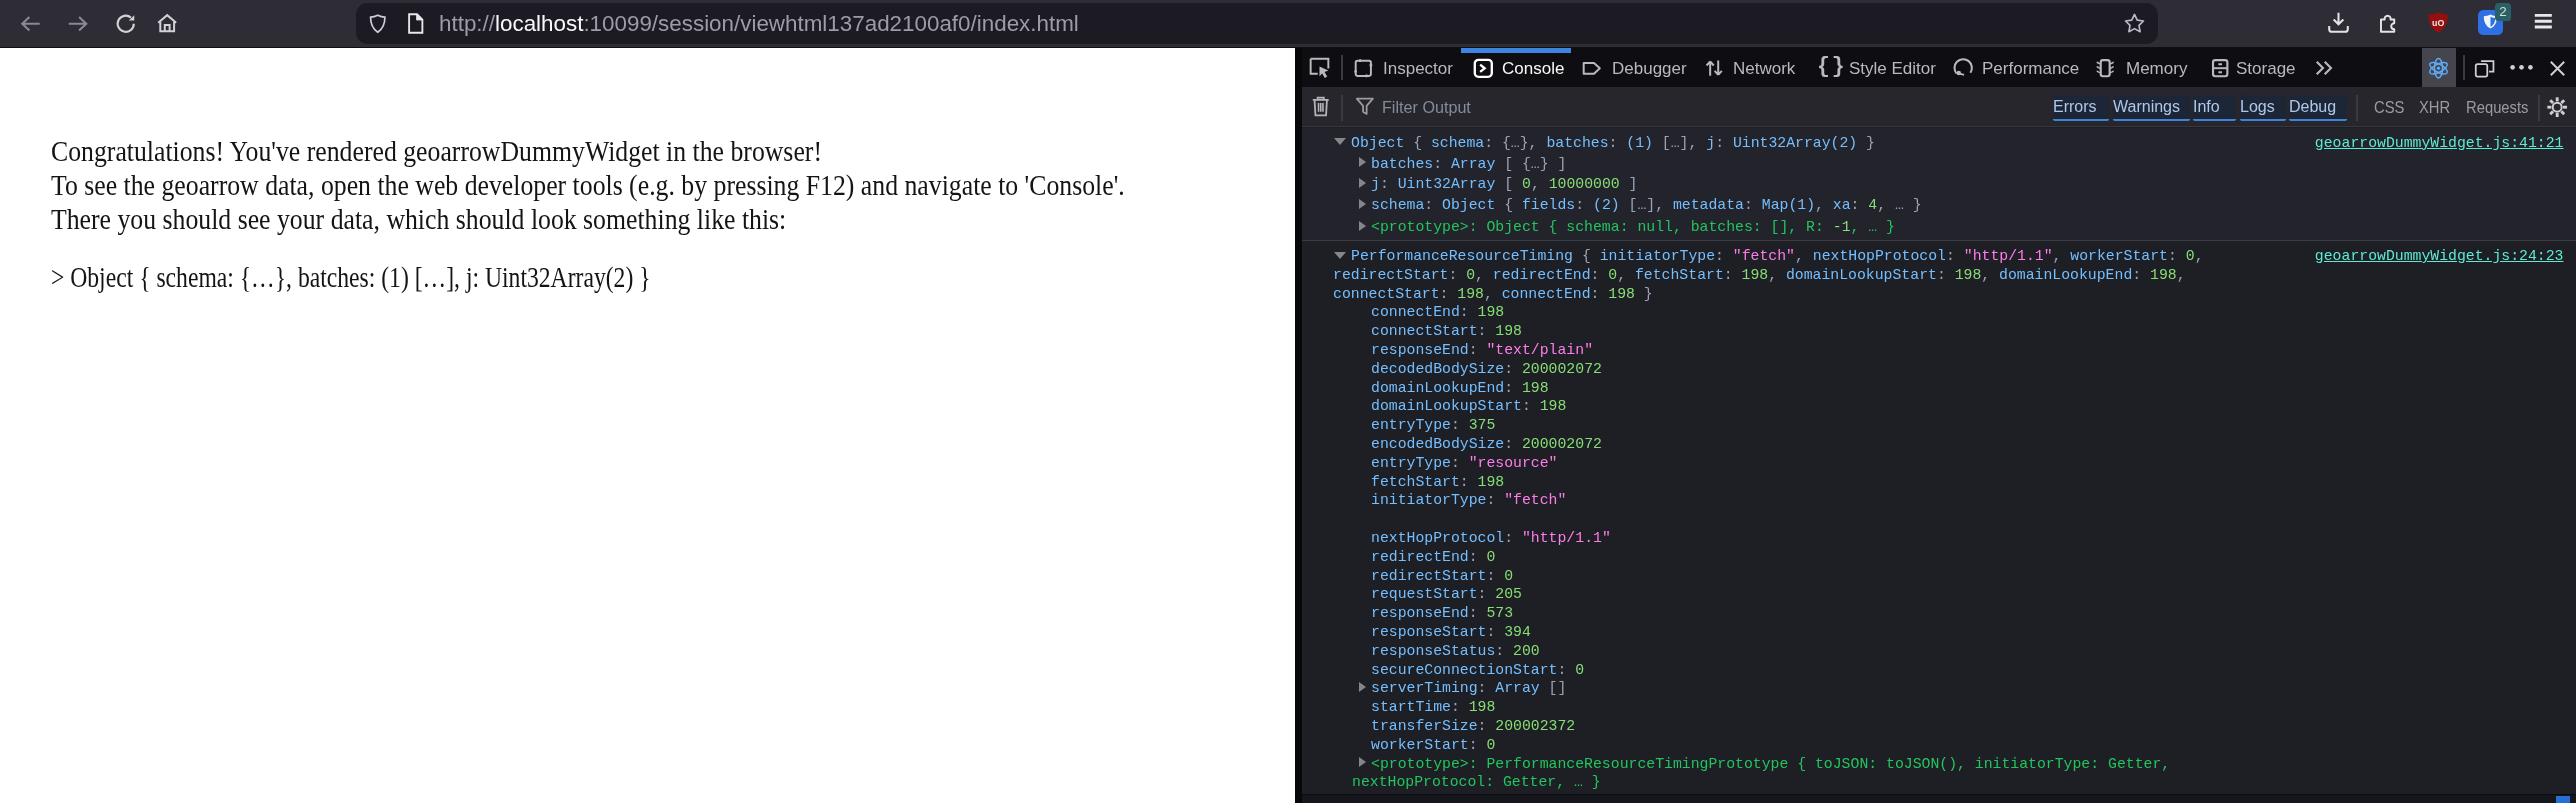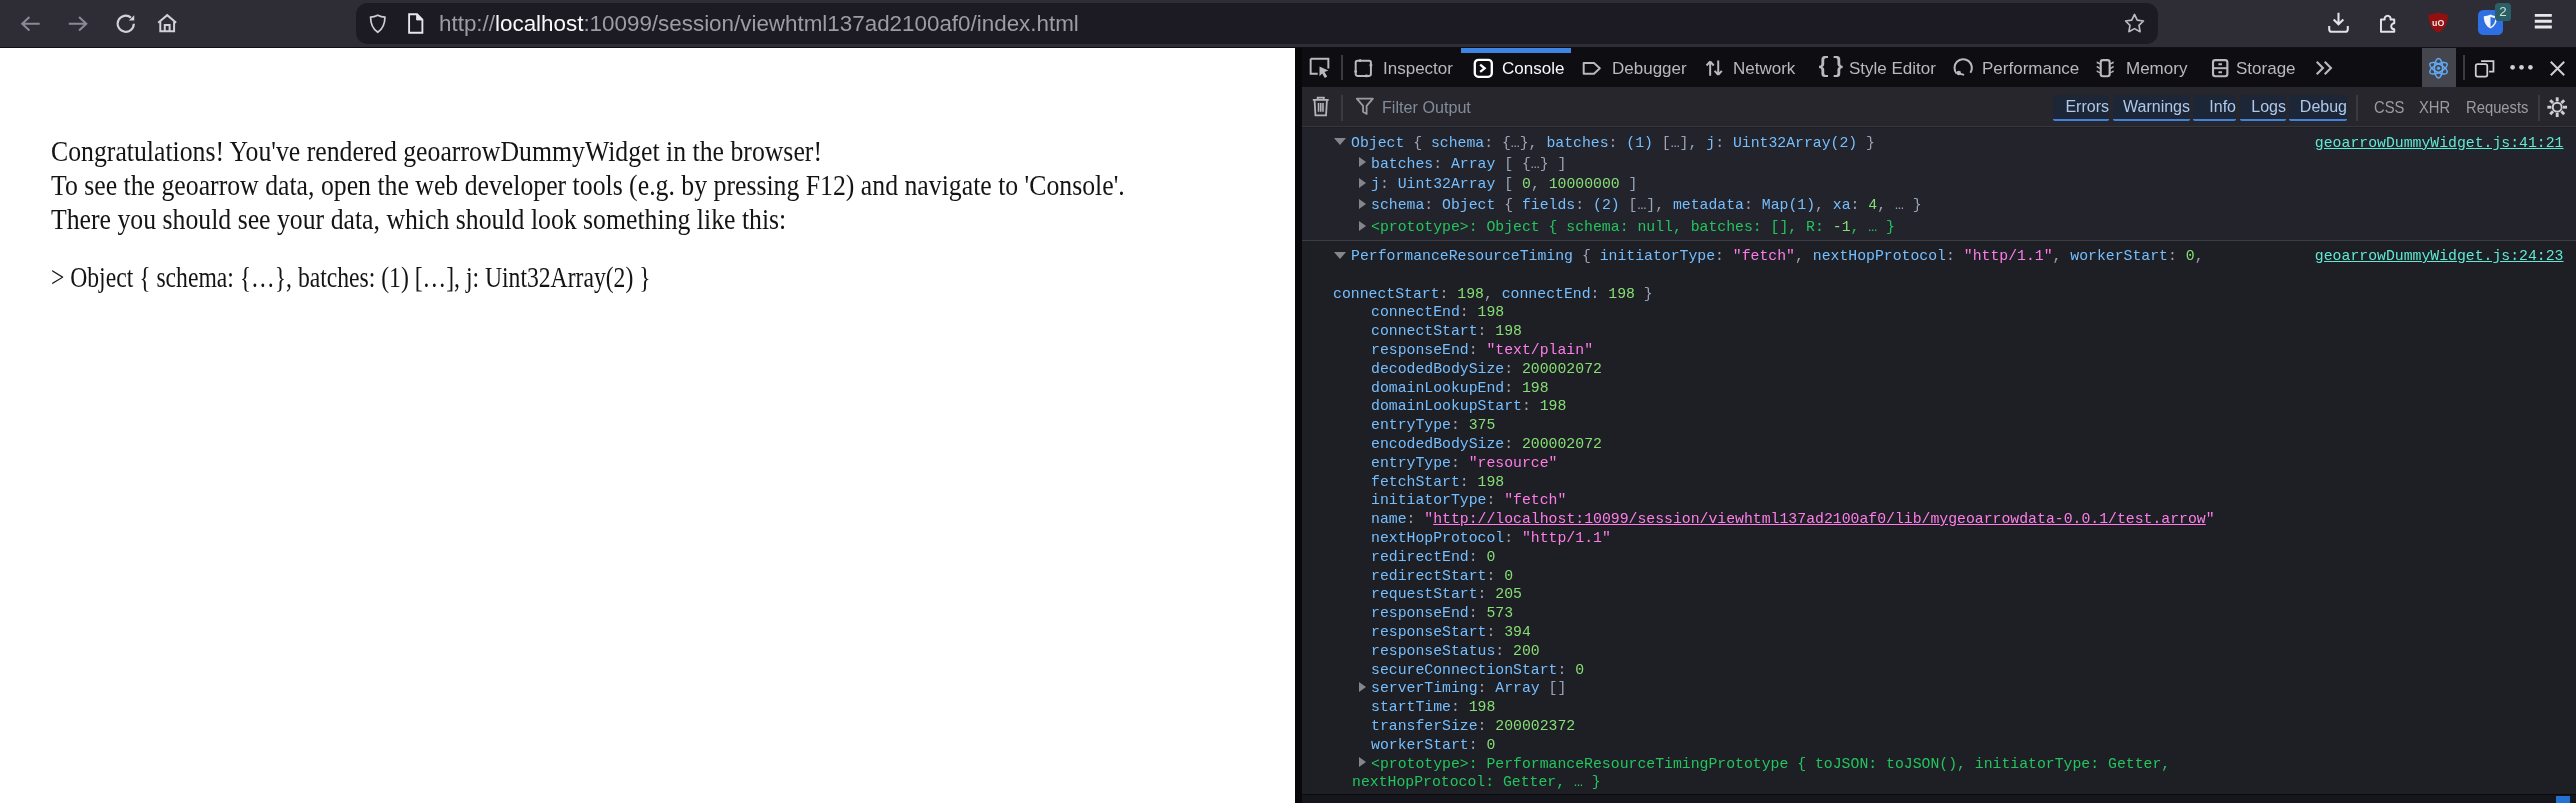--- a/index.html
+++ b/index.html
@@ -20,21 +20,21 @@
 #row2{left:0;top:39px;width:1274px;height:40px;background:#26262c;border-bottom:1.8px solid #36363e}
 #cons{left:0;top:80px;width:1274px;height:667px;background:#1e1e25;overflow:hidden}
 #m1bg{left:0;top:0;width:1274px;height:113px;background:#23232b;border-bottom:1.8px solid #3b3b44}
 #inbar{left:0;top:746px;width:1274px;height:10.7px;background:#15151c;border-top:1.8px solid #0a0a10}
 #bluebit{left:1254px;top:748px;width:14.3px;height:7.2px;background:#2471d3}
 .tabt{font-size:17px;line-height:19px;color:#b8b8bd;white-space:pre}
 .acttab{color:#f9f9fa}
 .blue-line{background:#3d85e0}
 .sep1{width:1.8px;background:#3a3a42}
 .fbtn{height:26px;background:#1d2637;border-bottom:2.7px solid #4083d9;color:#aec8ea;
- font-size:16px;text-align:right;line-height:23px;border-radius:1.8px}
+ font-size:16px;text-align:left;line-height:23px;border-radius:1.8px}
 .gtx{font-size:17px;line-height:19px;color:#9b9ba0;white-space:pre;transform:scaleX(0.87);transform-origin:0 50%}
 
 .cl{position:absolute;font-family:"Liberation Mono",monospace;font-size:14.8px;line-height:19px;white-space:pre;color:#9aa4b6}
 .n{color:#75bfff}
 .g{color:#86de74}
 .pk{color:#ff7de9}
 .gy{color:#22c55e}
 .lk{color:#5eead4;text-decoration:underline}
 .plk{color:#ff7de9;text-decoration:underline}
 .cd{position:absolute;width:0;height:0;border-left:6.3px solid transparent;border-right:6.3px solid transparent;border-top:7.2px solid #85868c}
@@ -209,33 +209,33 @@
 <div class="cl" style="left:69px;top:26.5px"><span class="n">batches</span>: <span class="n">Array</span> [ {…} ]</div>
 <div class="cr" style="left:57px;top:50px"></div>
 <div class="cl" style="left:69px;top:47px"><span class="n">j</span>: <span class="n">Uint32Array</span> [ <span class="g">0</span>, <span class="g">10000000</span> ]</div>
 <div class="cr" style="left:57px;top:71px"></div>
 <div class="cl" style="left:69px;top:68px"><span class="n">schema</span>: <span class="n">Object</span> { <span class="n">fields</span>: <span class="n">(2)</span> […], <span class="n">metadata</span>: <span class="n">Map(1)</span>, <span class="n">xa</span>: <span class="g">4</span>, … }</div>
 <div class="cr" style="left:57px;top:93px"></div>
 <div class="cl" style="left:69px;top:90px"><span class="gy">&lt;prototype&gt;: Object { schema: null, batches: [], R: </span><span class="g">-1</span><span class="gy">, … }</span></div>
 <div class="cl" style="right:12.5px;top:5.8px"><span class="lk">geoarrowDummyWidget.js:41:21</span></div>
 <div class="cd" style="left:32px;top:124px"></div>
 <div class="cl" style="left:49px;top:119px"><span class="n">PerformanceResourceTiming</span> { <span class="n">initiatorType</span>: <span class="pk">"fetch"</span>, <span class="n">nextHopProtocol</span>: <span class="pk">"http/1.1"</span>, <span class="n">workerStart</span>: <span class="g">0</span>,</div>
+<div class="cl" style="left:31px;top:138px"><span class="n">redirectStart</span>: <span class="g">0</span>, <span class="n">redirectEnd</span>: <span class="g">0</span>, <span class="n">fetchStart</span>: <span class="g">198</span>, <span class="n">domainLookupStart</span>: <span class="g">198</span>, <span class="n">domainLookupEnd</span>: <span class="g">198</span>,</div>
 <div class="cl" style="left:31px;top:157px"><span class="n">connectStart</span>: <span class="g">198</span>, <span class="n">connectEnd</span>: <span class="g">198</span> }</div>
 <div class="cl" style="left:69px;top:175px"><span class="n">connectEnd</span>: <span class="g">198</span></div>
 <div class="cl" style="left:69px;top:194px"><span class="n">connectStart</span>: <span class="g">198</span></div>
 <div class="cl" style="left:69px;top:213px"><span class="n">responseEnd</span>: <span class="pk">"text/plain"</span></div>
 <div class="cl" style="left:69px;top:232px"><span class="n">decodedBodySize</span>: <span class="g">200002072</span></div>
 <div class="cl" style="left:69px;top:251px"><span class="n">domainLookupEnd</span>: <span class="g">198</span></div>
 <div class="cl" style="left:69px;top:269px"><span class="n">domainLookupStart</span>: <span class="g">198</span></div>
 <div class="cl" style="left:69px;top:288px"><span class="n">entryType</span>: <span class="g">375</span></div>
 <div class="cl" style="left:69px;top:307px"><span class="n">encodedBodySize</span>: <span class="g">200002072</span></div>
 <div class="cl" style="left:69px;top:326px"><span class="n">entryType</span>: <span class="pk">"resource"</span></div>
 <div class="cl" style="left:69px;top:345px"><span class="n">fetchStart</span>: <span class="g">198</span></div>
 <div class="cl" style="left:69px;top:363px"><span class="n">initiatorType</span>: <span class="pk">"fetch"</span></div>
-<div class="cl" style="left:69px;top:382px"><span class="n">name</span>: <span class="pk">"</span><span class="plk">http://localhost:10099/session/viewhtml137ad2100af0/lib/mygeoarrowdata-0.0.1/test.arrow</span><span class="pk">"</span></div>
 <div class="cl" style="left:69px;top:401px"><span class="n">nextHopProtocol</span>: <span class="pk">"http/1.1"</span></div>
 <div class="cl" style="left:69px;top:420px"><span class="n">redirectEnd</span>: <span class="g">0</span></div>
 <div class="cl" style="left:69px;top:439px"><span class="n">redirectStart</span>: <span class="g">0</span></div>
 <div class="cl" style="left:69px;top:457px"><span class="n">requestStart</span>: <span class="g">205</span></div>
 <div class="cl" style="left:69px;top:476px"><span class="n">responseEnd</span>: <span class="g">573</span></div>
 <div class="cl" style="left:69px;top:495px"><span class="n">responseStart</span>: <span class="g">394</span></div>
 <div class="cl" style="left:69px;top:514px"><span class="n">responseStatus</span>: <span class="g">200</span></div>
 <div class="cl" style="left:69px;top:533px"><span class="n">secureConnectionStart</span>: <span class="g">0</span></div>
 <div class="cr" style="left:57px;top:554px"></div>
 <div class="cl" style="left:69px;top:551px"><span class="n">serverTiming</span>: <span class="n">Array</span> []</div>

